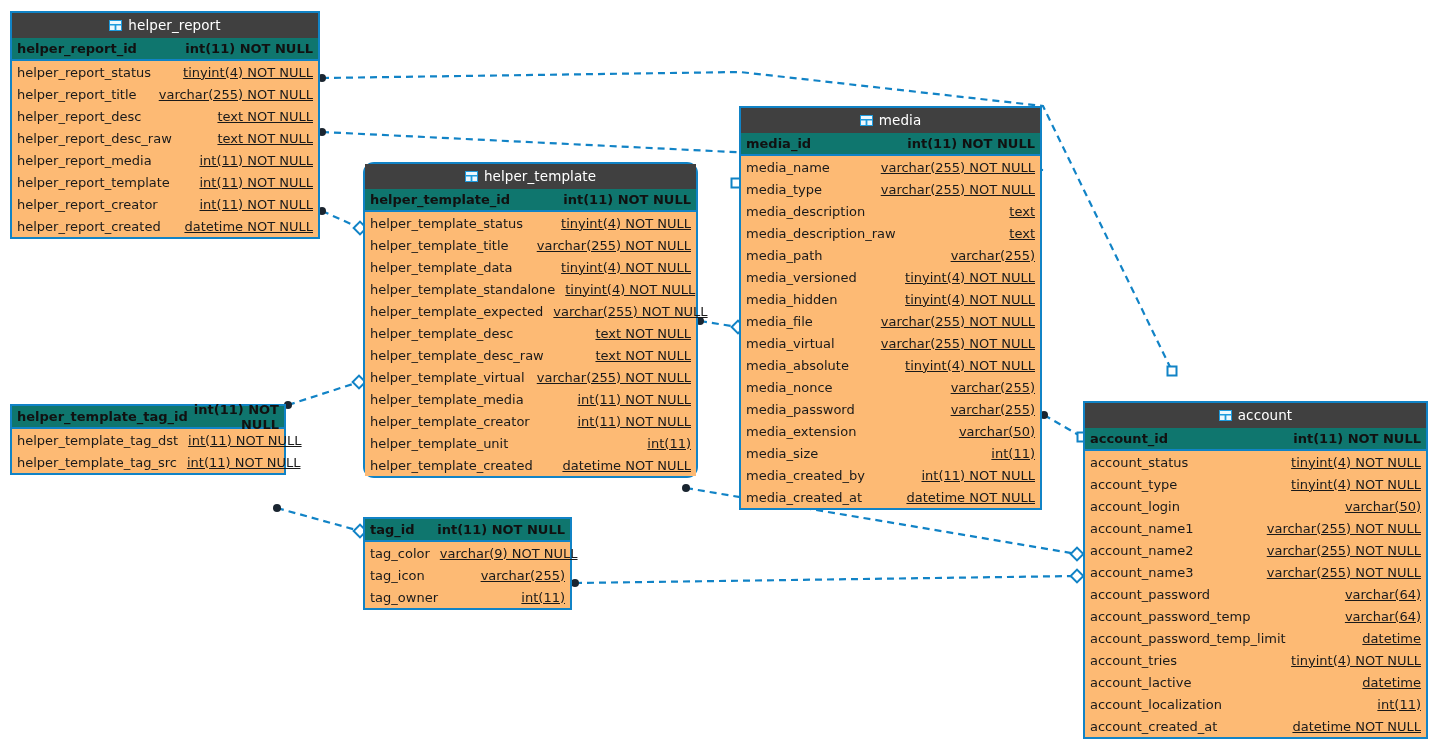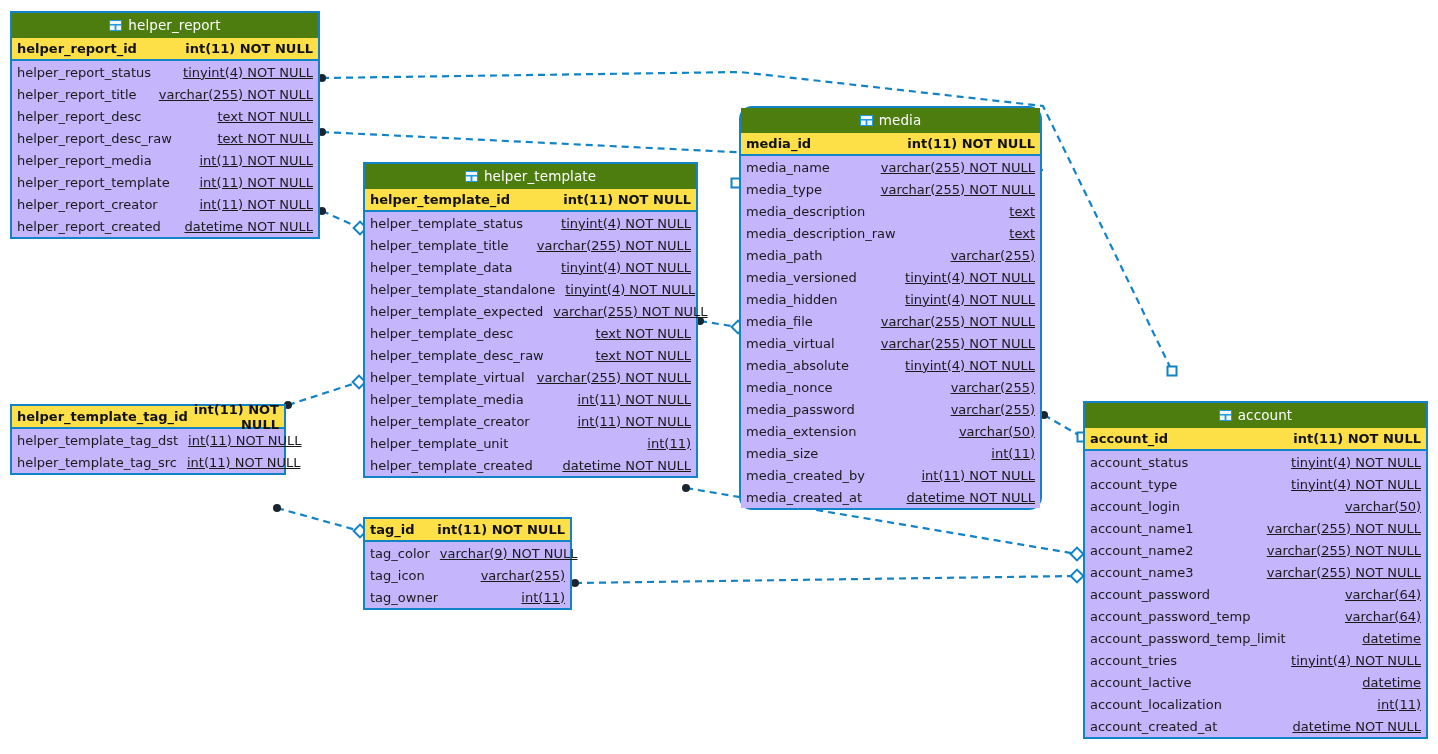--- a/index.html
+++ b/index.html
@@ -31,21 +31,21 @@
   }
   .entity {
     position: absolute;
     box-sizing: border-box;
     border: 2px solid #1183c6;
     background: #fbfbfb;
     z-index: 2;
   }
   .ent-header {
     height: 25px;
-    background: #4d7c0f;
+    background: #404040;
     color: #ffffff;
     display: flex;
     align-items: center;
     justify-content: center;
     font-size: 13.5px;
     line-height: 1;
     letter-spacing: 0.1px;
   }
   .ent-header .tbl-icon {
     display: inline-block;
@@ -59,27 +59,27 @@
   .ent-header .hdr-text { white-space: nowrap; }
   .pk-row {
     display: flex;
     align-items: center;
     justify-content: space-between;
     height: 23px;
     padding: 0 5px;
     font-size: 13px;
     font-weight: bold;
     color: #111;
-    background: #fde047;
+    background: #0f766e;
     border-bottom: 2px solid #1183c6;
     box-sizing: border-box;
   }
   .pk-row .fname { font-weight: bold; }
   .pk-row .ftype { font-weight: bold; text-align: right; }
-  .field-list { background: #c4b5fd; }
+  .field-list { background: #fdba74; }
   .field-row {
     display: flex;
     align-items: center;
     justify-content: space-between;
     height: 22px;
     padding: 0 5px;
     font-size: 13px;
     color: #1a1a1a;
     box-sizing: border-box;
     white-space: nowrap;
@@ -184,21 +184,21 @@
         <div class="field-row">
           <span class="fname">helper_report_creator</span>
           <span class="ftype">int(11) NOT NULL</span>
         </div>
         <div class="field-row">
           <span class="fname">helper_report_created</span>
           <span class="ftype">datetime NOT NULL</span>
         </div>
       </div>
     </div>
-    <div class="entity" style="left: 363px; top: 162px; width: 335px;">
+    <div class="entity" style="left: 363px; top: 162px; width: 335px; border-radius: 11px;">
       <div class="ent-header">
         <span class="tbl-icon">
           <svg width="13" height="11" viewBox="0 0 13 11">
             <rect x="0" y="0" width="13" height="11" fill="#1e9bdd"></rect>
             <rect x="1" y="1" width="11" height="3" fill="#ffffff" opacity="0.92"></rect>
             <rect x="1" y="5.5" width="4.6" height="4.5" fill="#ffffff" opacity="0.92"></rect>
             <rect x="7.4" y="5.5" width="4.6" height="4.5" fill="#ffffff" opacity="0.92"></rect>
           </svg>
         </span>
         <span class="hdr-text">helper_template</span>
@@ -251,21 +251,21 @@
         <div class="field-row">
           <span class="fname">helper_template_unit</span>
           <span class="ftype">int(11)</span>
         </div>
         <div class="field-row">
           <span class="fname">helper_template_created</span>
           <span class="ftype">datetime NOT NULL</span>
         </div>
       </div>
     </div>
-    <div class="entity" style="left: 739px; top: 106px; width: 303px; border-radius: 13px;">
+    <div class="entity" style="left: 739px; top: 106px; width: 303px;">
       <div class="ent-header">
         <span class="tbl-icon">
           <svg width="13" height="11" viewBox="0 0 13 11">
             <rect x="0" y="0" width="13" height="11" fill="#1e9bdd"></rect>
             <rect x="1" y="1" width="11" height="3" fill="#ffffff" opacity="0.92"></rect>
             <rect x="1" y="5.5" width="4.6" height="4.5" fill="#ffffff" opacity="0.92"></rect>
             <rect x="7.4" y="5.5" width="4.6" height="4.5" fill="#ffffff" opacity="0.92"></rect>
           </svg>
         </span>
         <span class="hdr-text">media</span>

